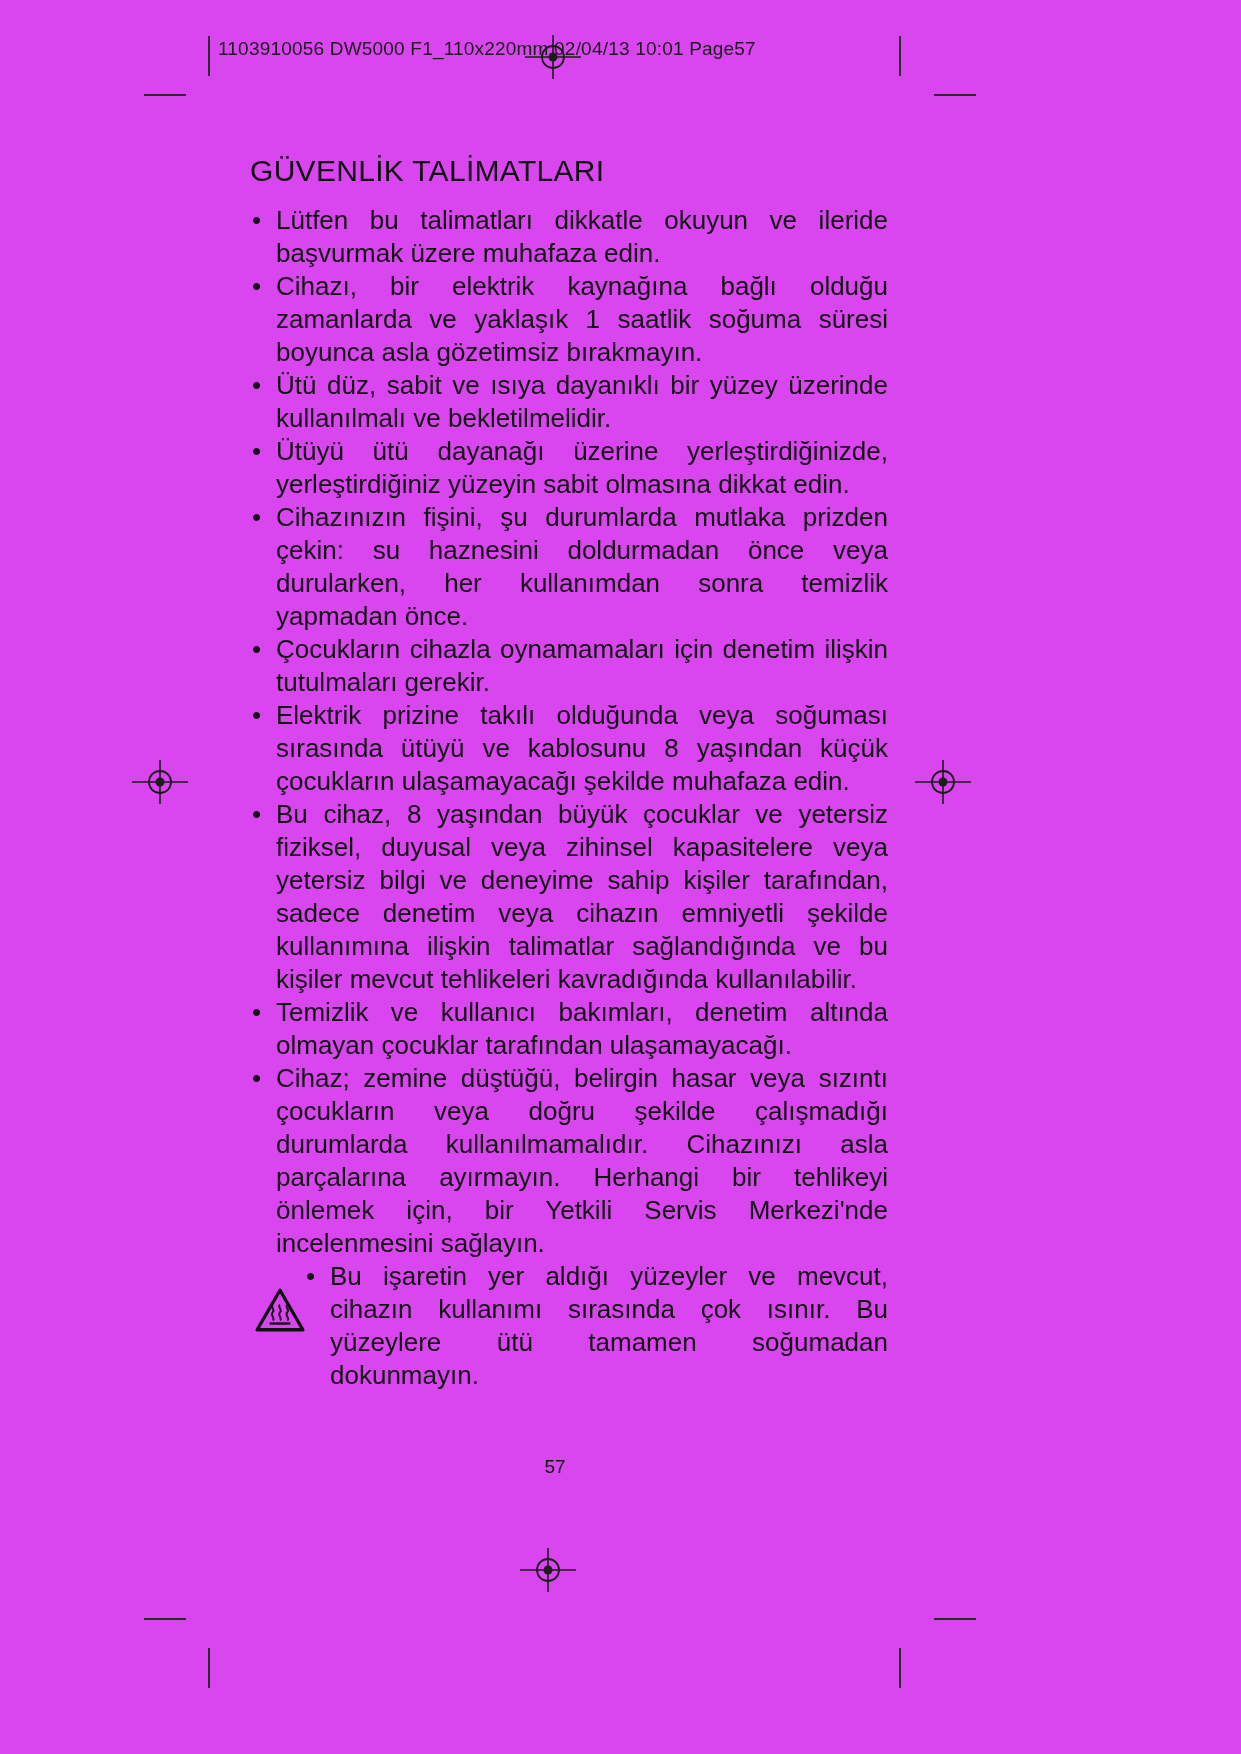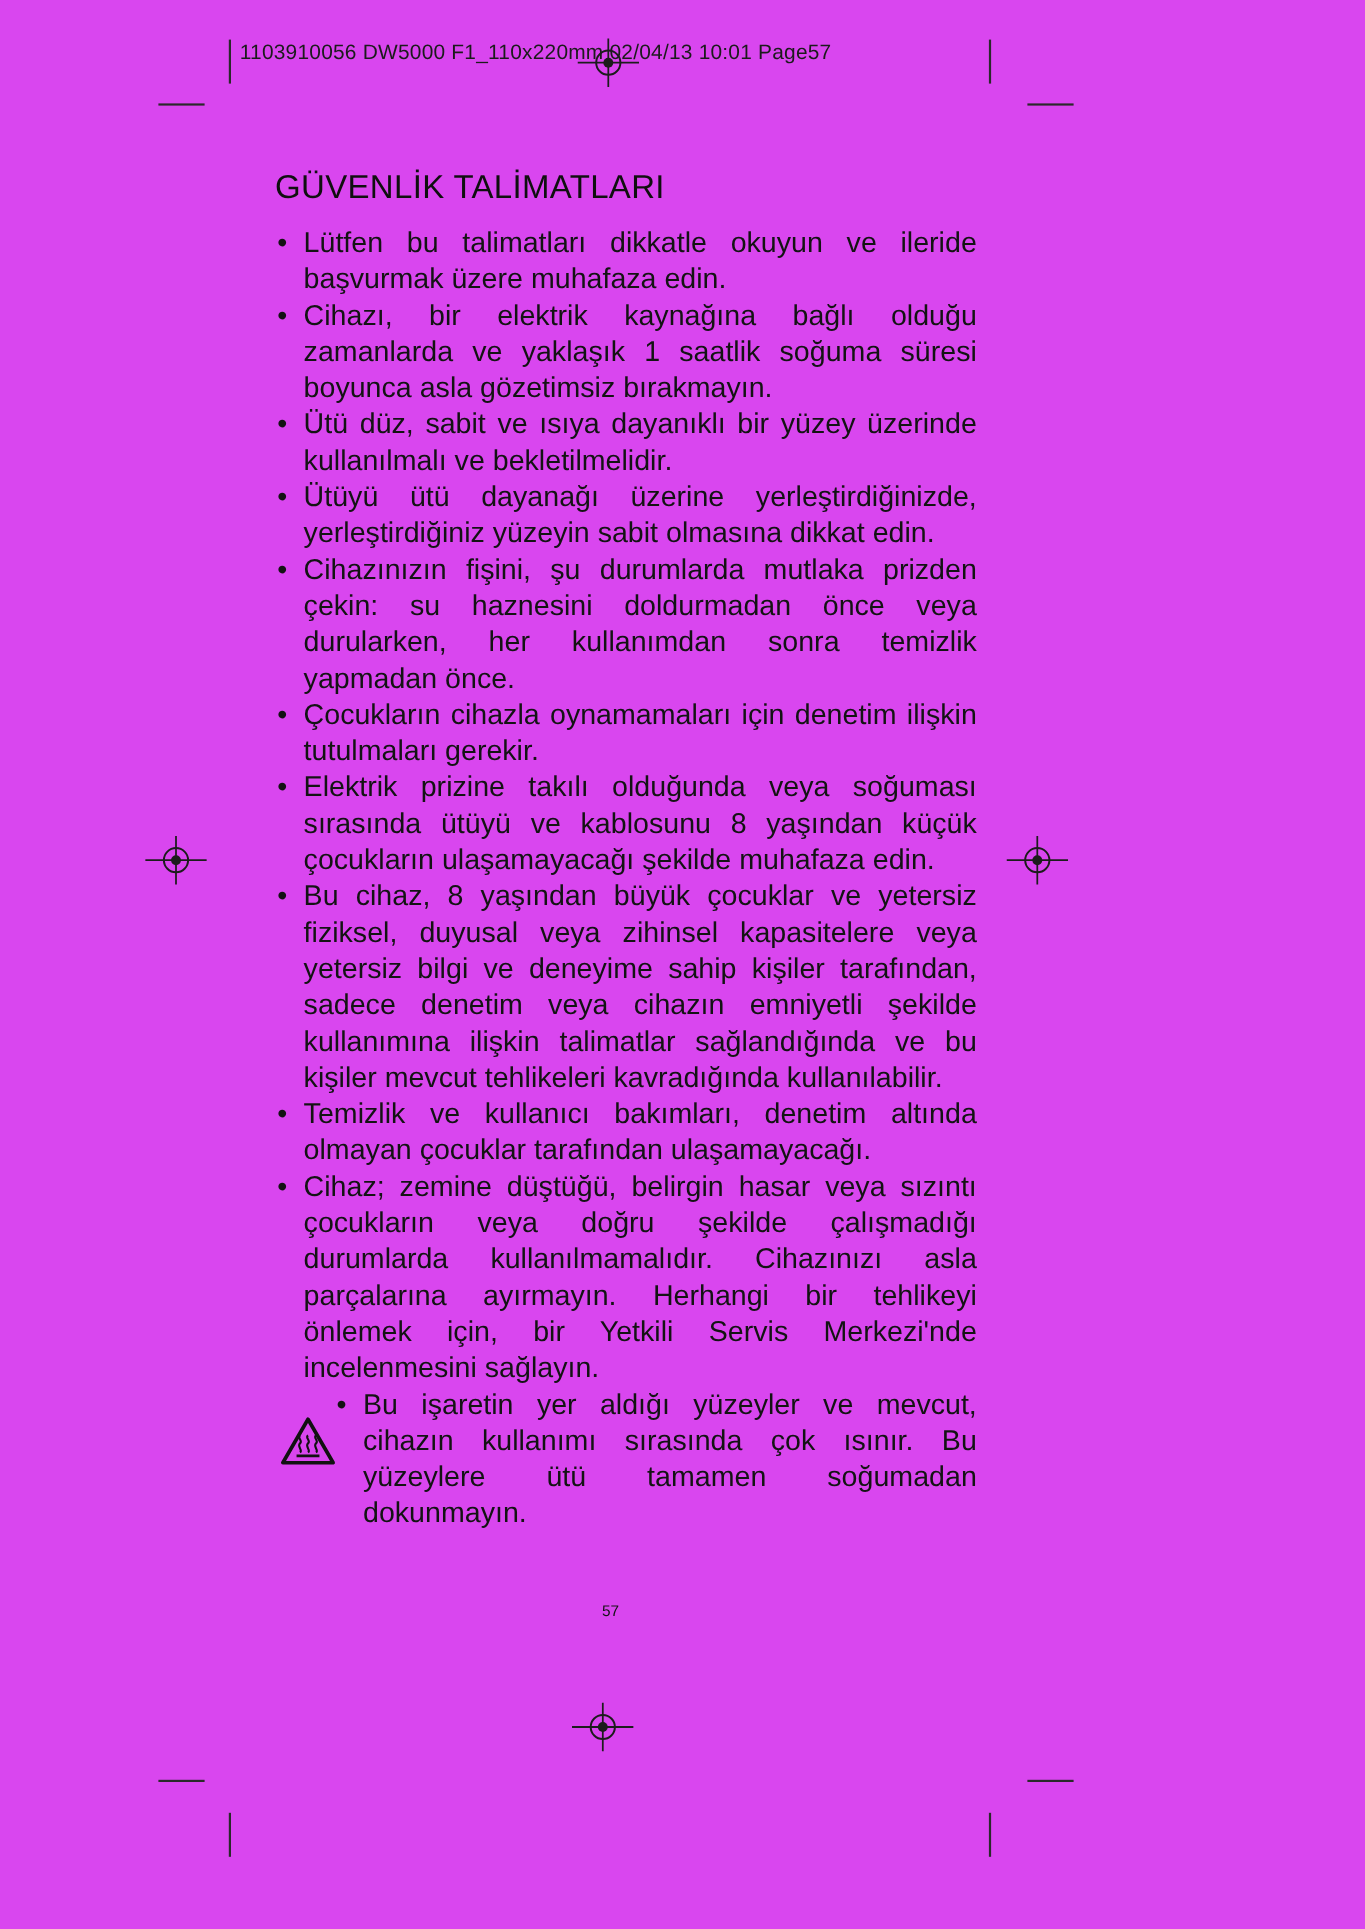--- a/index.html
+++ b/index.html
@@ -86,21 +86,21 @@
   }
   .warn .dot { left: 56px; }
 
   
   .page-number {
     position: absolute;
     top: 1456px;
     left: 520px;
     width: 70px;
     text-align: center;
-    font-size: 14px;
+    font-size: 19px;
   }
 </style>
 </head>
 <body>
 
 <div class="page">
 
   <div class="crop v" style="left:208px; top:36px;"></div>
   <div class="crop h" style="left:144px; top:94px;"></div>
   <div class="crop v" style="left:899px; top:36px;"></div>

